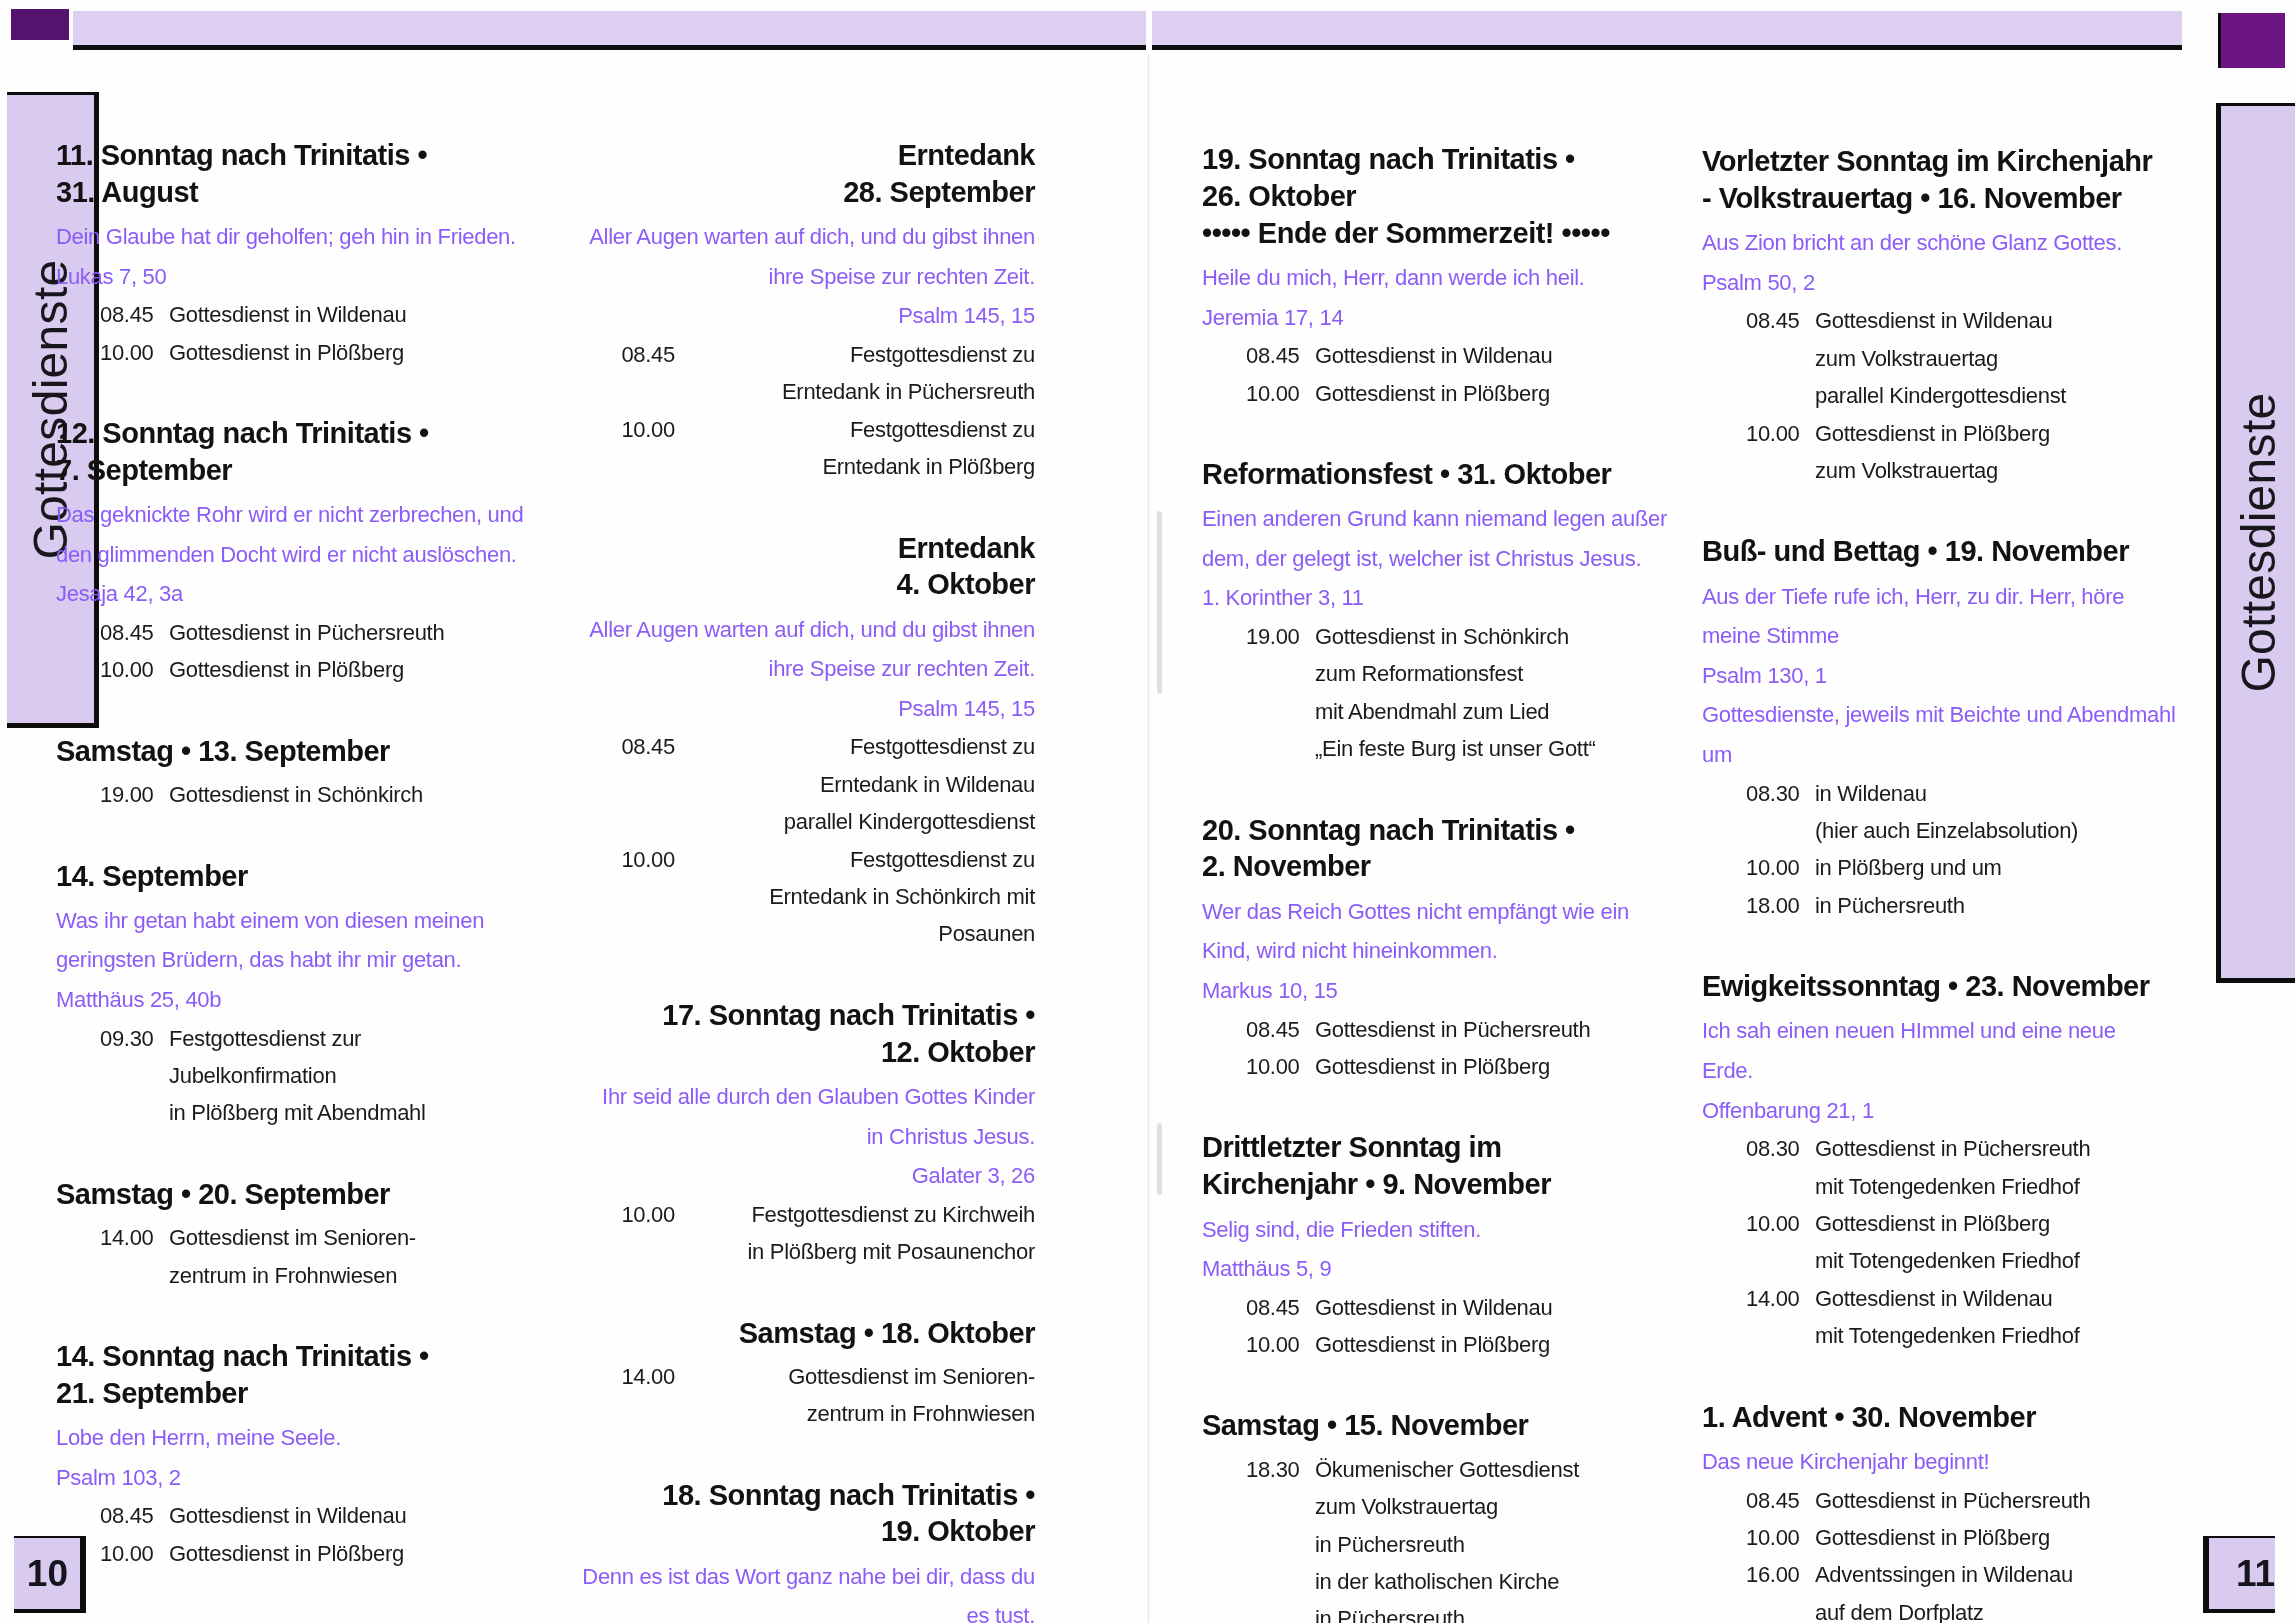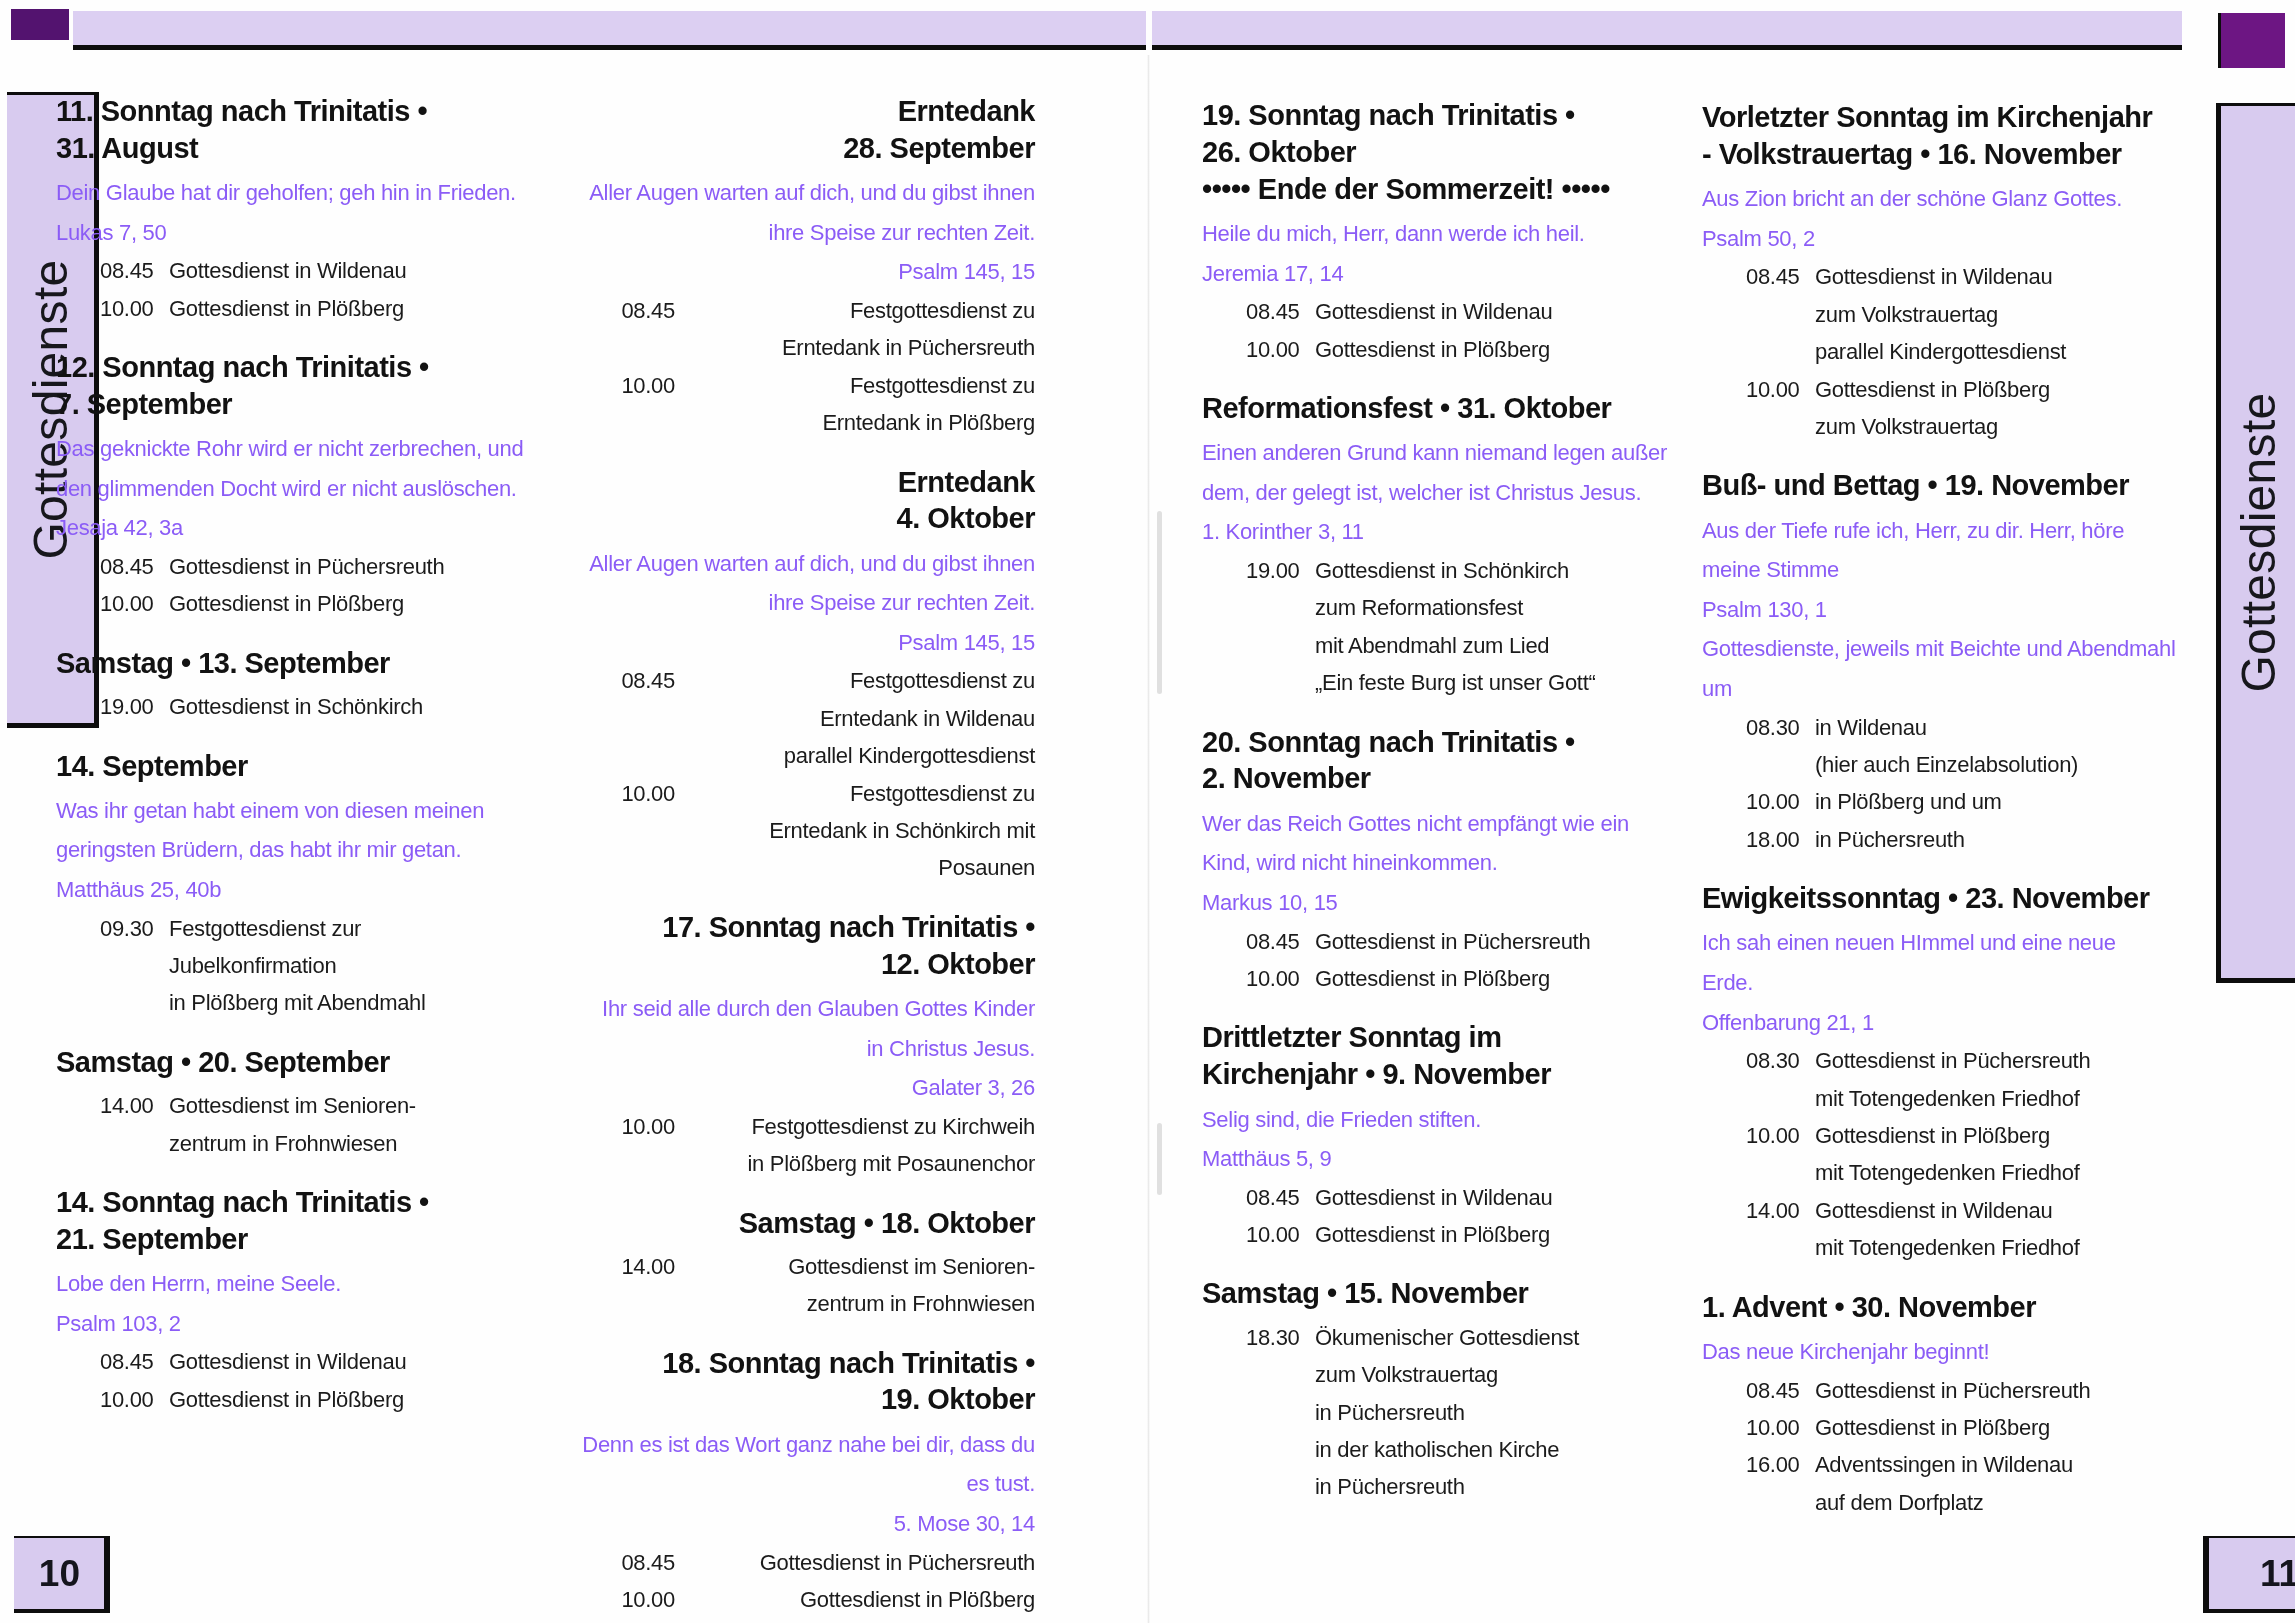--- a/index.html
+++ b/index.html
@@ -44,37 +44,37 @@
   .sidebar-right{
     left:2216px; top:103px; width:80px; height:880px;
     border-top:3.9px solid var(--ink); border-left:5.2px solid var(--ink); border-bottom:5.2px solid var(--ink);
   }
   .sidebar-label{
     transform:rotate(-90deg); white-space:nowrap;
     font-size:48px; color:#17171c; letter-spacing:0.3px;
   }
   
   .pagenum{
-    position:absolute; top:1536px; width:96px; height:77px;
+    position:absolute; top:1536px; width:72px; height:77px;
     background:var(--lavender);
     display:flex; align-items:center; justify-content:center;
     font-size:37px; font-weight:700; color:#15151d;
   }
   .pagenum-left{ left:14.4px; border-top:2.6px solid var(--ink); border-right:6.5px solid var(--ink); border-bottom:4.6px solid var(--ink); }
   .pagenum-right{ left:2203px; border-top:2.6px solid var(--ink); border-left:6.5px solid var(--ink); border-bottom:4.6px solid var(--ink);justify-content:flex-end; }
   
   .col{ position:absolute; }
   .col-1{ left:56px;  top:93px; width:471px; }
   .col-2{ left:562px; top:93px; width:473px;text-align:right; }
   .col-3{ left:1202px; top:97px; width:479px; }
   .col-4{ left:1702px; top:99px; width:492px; }
   .event{ margin-bottom:22px; }
   .ev-title{
     font-size:29px; font-weight:700; line-height:1.27;
-    letter-spacing:-0.5px; margin-bottom:6.5px; color:#121212;
+    letter-spacing:-0.5px; margin-bottom:6.5px; color:#121212;margin-top:44px;
   }
   .verse, .ref{
     font-size:22px; line-height:1.8; letter-spacing:-0.3px; color:#8b5cf6;
   }
   .verse.split{ display:flex; justify-content:space-between;flex-direction:column; }
   .svc{ display:flex; font-size:22px; line-height:1.7; letter-spacing:-0.3px; color:#1b1b1b; }
   .svc-time{ flex:none; width:113px;padding-left:44px; }
   .svc-desc{ flex:1; }
 </style>
 </head>

